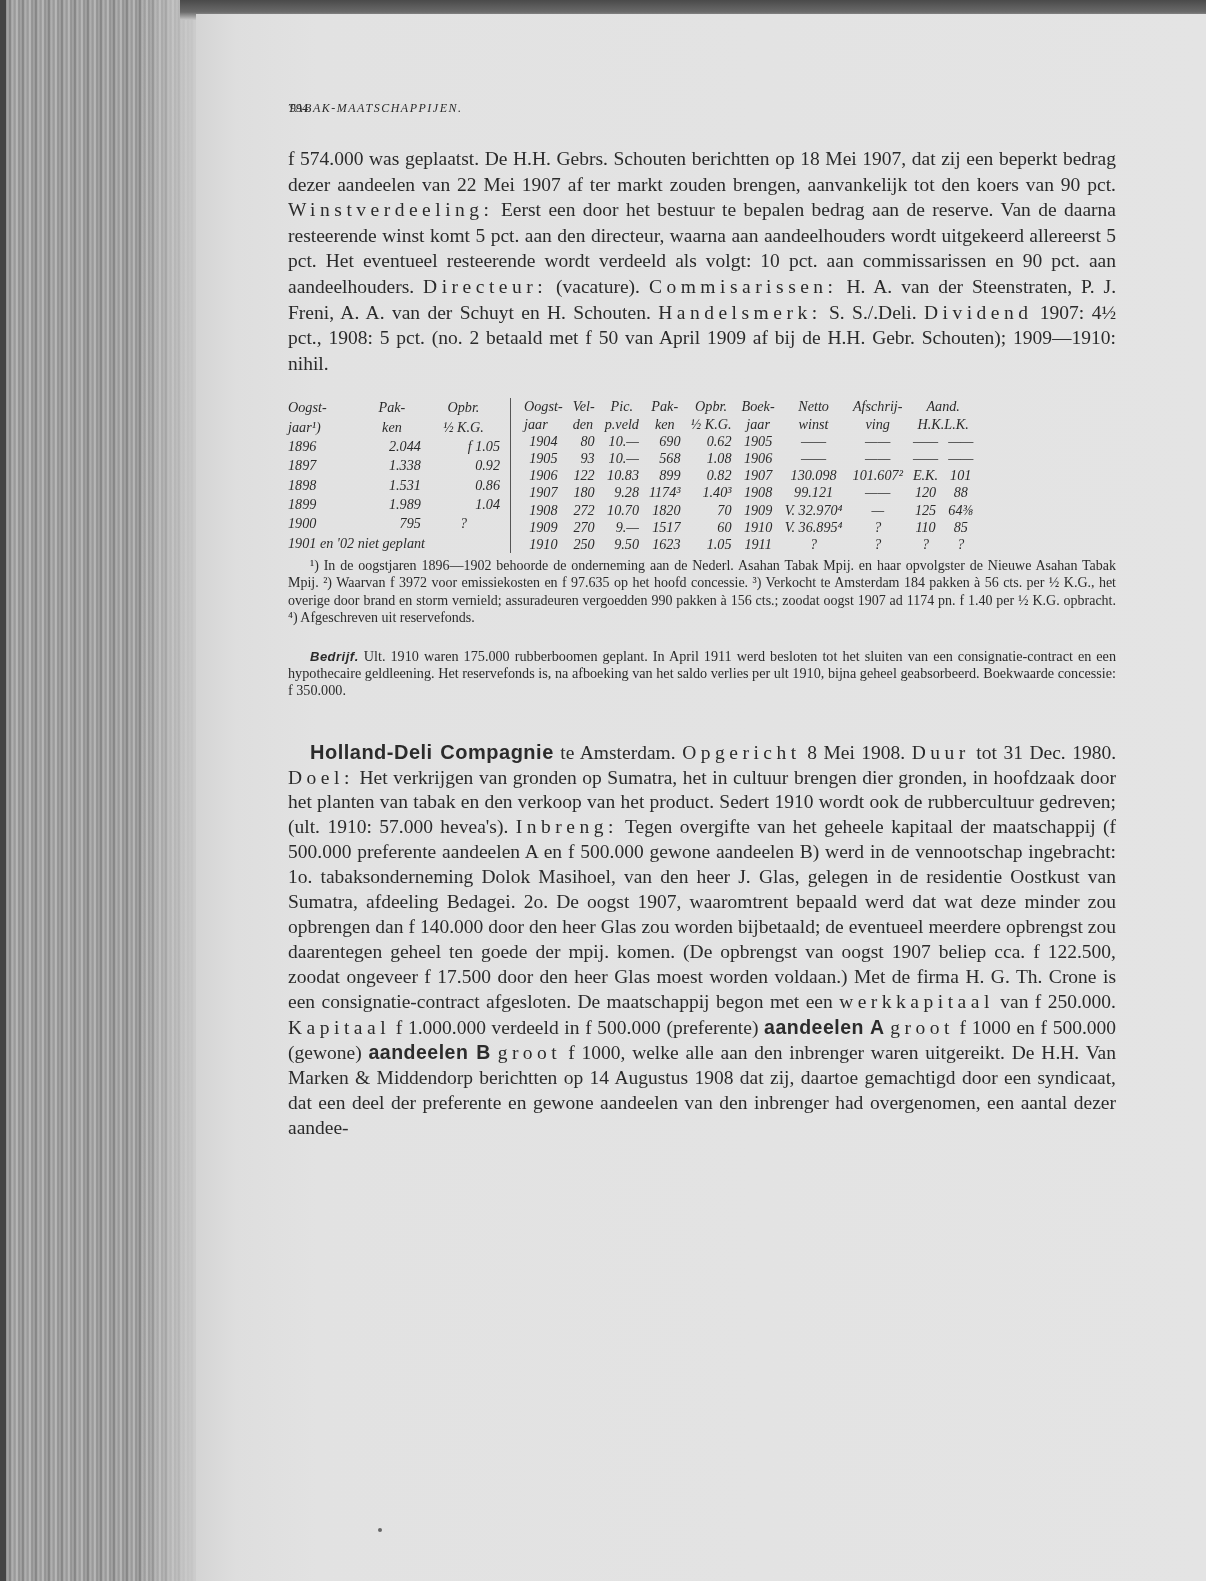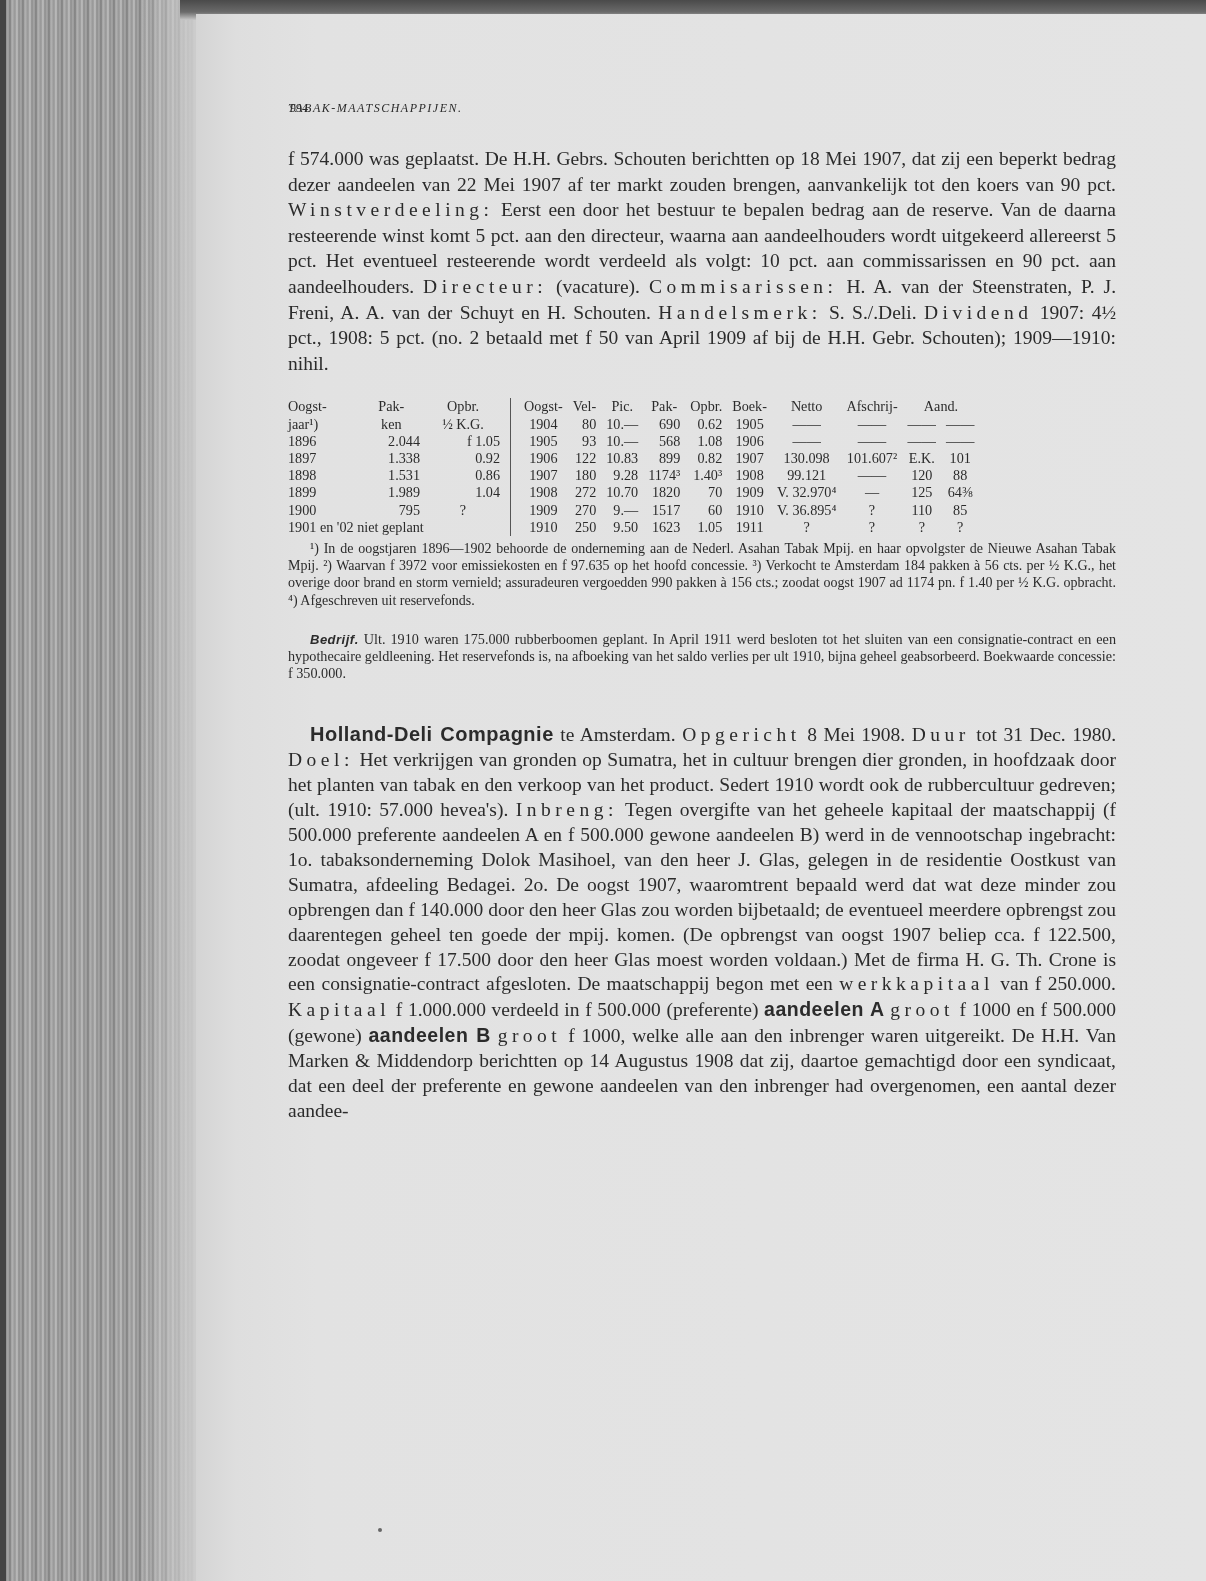--- a/index.html
+++ b/index.html
@@ -42,21 +42,21 @@
     position:absolute; left:0; right:0; text-align:left; top:0;
     font-style:italic; letter-spacing:1.5px;
   }
   p { margin:0; }
   .sp { letter-spacing:4.5px; }
   .sans-bold { font-family:"Liberation Sans", "DejaVu Sans", sans-serif; font-weight:bold; letter-spacing:0.5px; }
   .table-wrap {
     margin-top:22px; display:flex; font-size:14.2px; line-height:17.2px;
     font-family:"Liberation Serif", serif;
   }
-  table { border-collapse:collapse; }
+  table { border-collapse:collapse;font-style:italic; }
   td { padding:0; white-space:nowrap; }
   .t-left td { padding-right:6px; }
   .t-left { width:218px; }
   .t-left td.r, .t-right td.r { text-align:right; }
   .t-left td.c, .t-right td.c { text-align:center; }
   .divider-v { width:1px; background:#555; margin:0 8px 0 4px; }
   .t-right td { padding:0 5px; }
   .footnotes { font-size:14px; line-height:17.2px; margin-top:4px; text-indent:22px; }
   .bedrijf { font-size:14.2px; line-height:17.2px; margin-top:22px; text-indent:22px; }
   .bedrijf .sans-bold { font-size:13px;font-style:italic; }
@@ -144,20 +144,31 @@
           <tr>
         <td>Oogst-</td>
         <td>Vel-</td>
         <td class="c">Pic.</td>
         <td class="c">Pak-</td>
         <td class="c">Opbr.</td>
         <td class="c">Boek-</td>
         <td class="c">Netto</td>
         <td class="c">Afschrij-</td>
         <td class="c" colspan="2">Aand.</td>
+      </tr>
+      <tr>
+        <td>jaar</td>
+        <td>den</td>
+        <td class="c">p.veld</td>
+        <td class="c">ken</td>
+        <td class="c">½ K.G.</td>
+        <td class="c">jaar</td>
+        <td class="c">winst</td>
+        <td class="c">ving</td>
+        <td class="c" colspan="2">H.K.L.K.</td>
       </tr>
       <tr>
         <td class="c">1904</td>
             <td class="r">80</td>
             <td class="r">10.—</td>
             <td class="r">690</td>
             <td class="r">0.62</td>
             <td class="c">1905</td>
             <td class="c">——</td>
             <td class="c">——</td>

